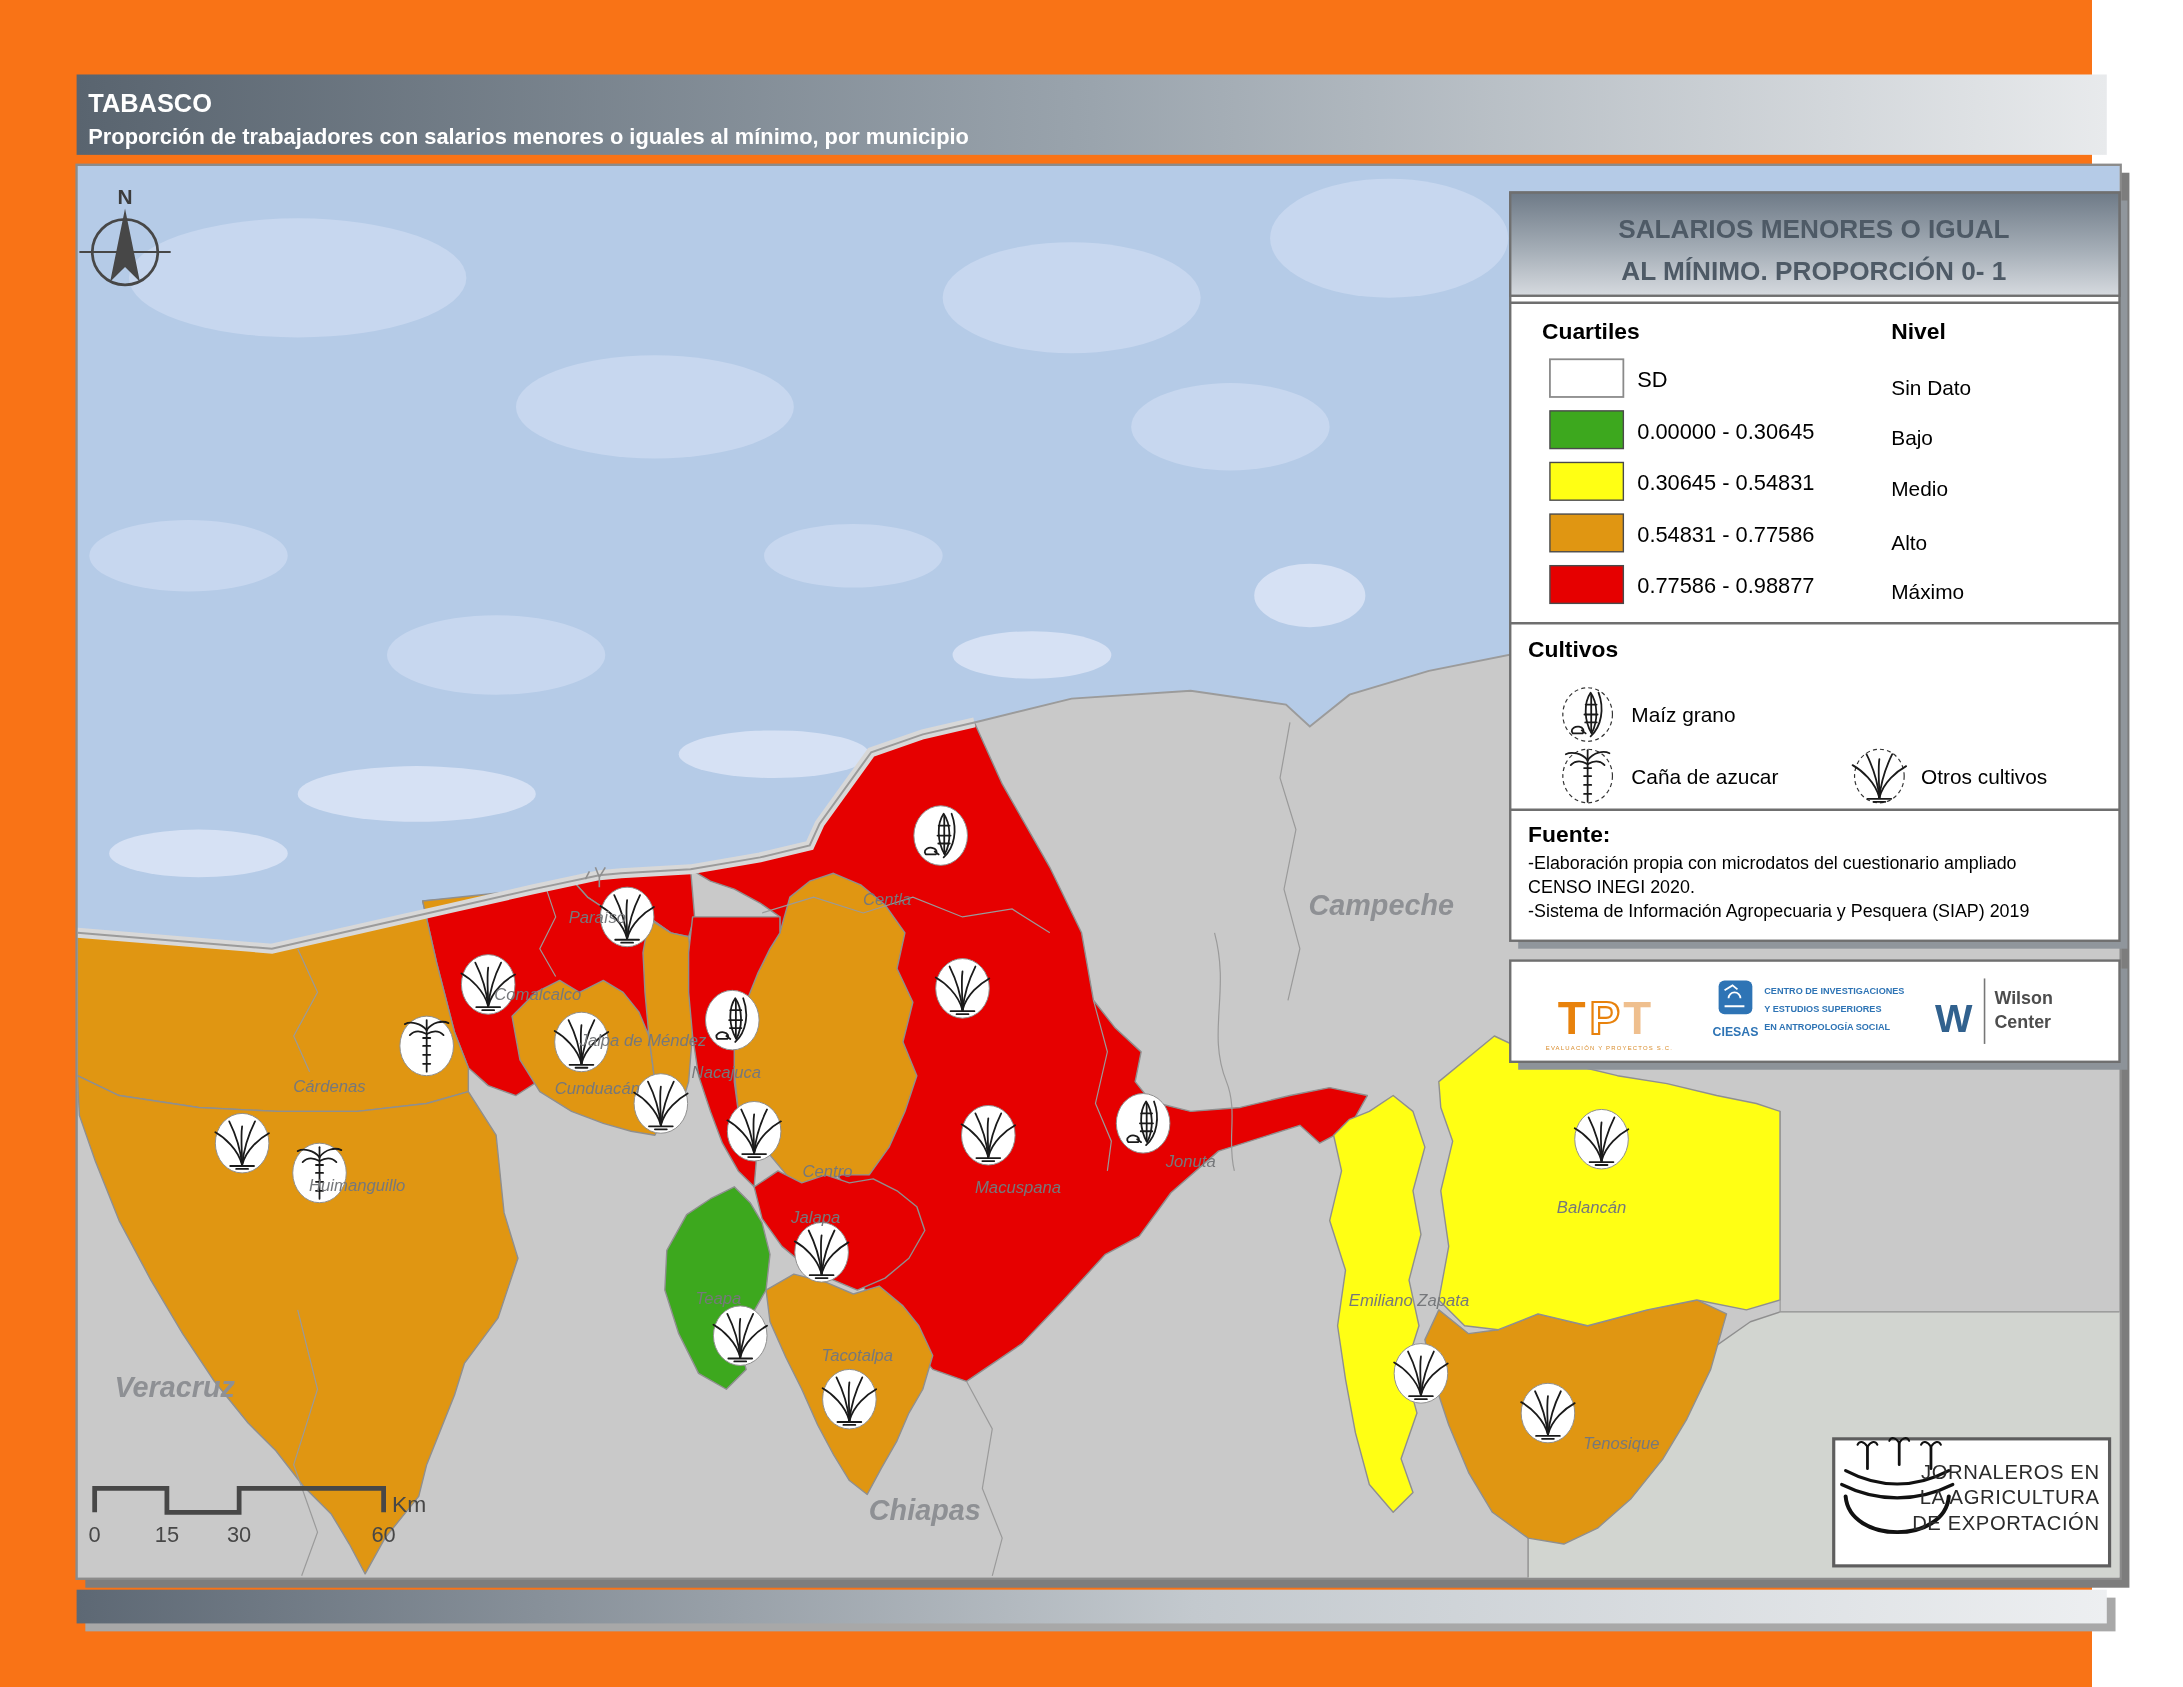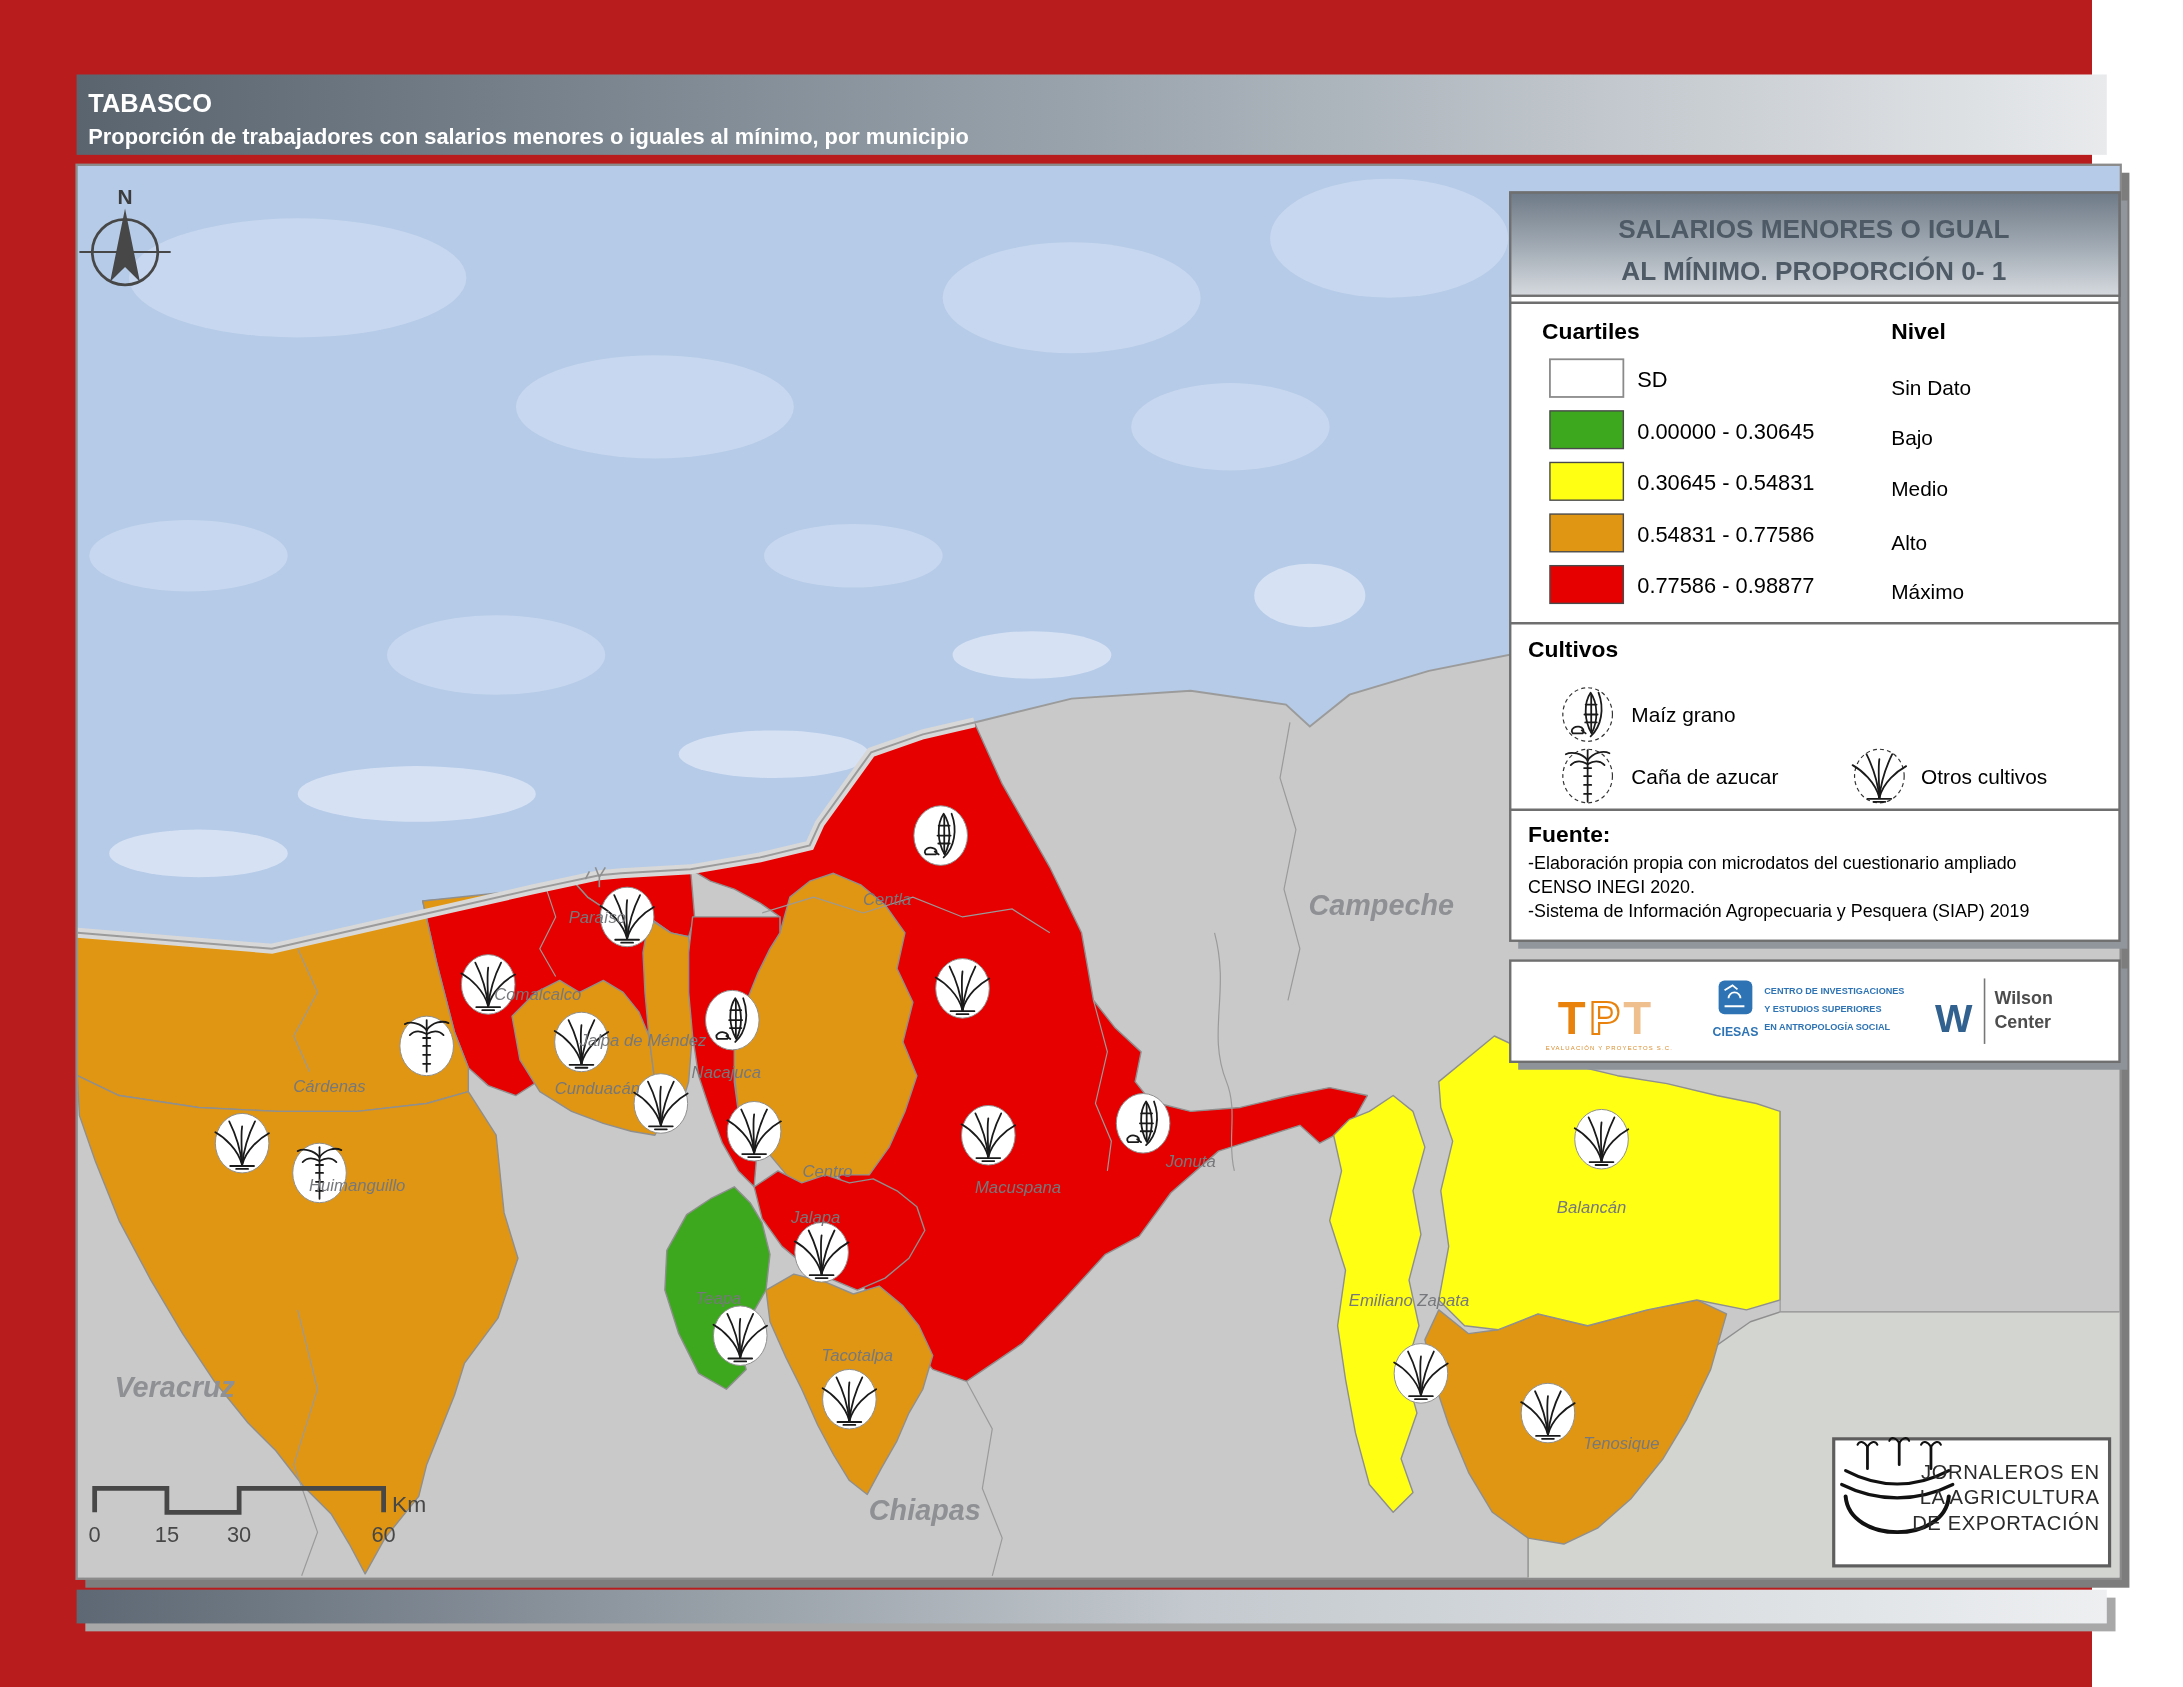--- a/index.html
+++ b/index.html
@@ -1,16 +1,16 @@
 <!DOCTYPE html>
 <html style="font-size:8px"><head>
 <meta charset="utf-8">
 <style>
   html,body{margin:0;padding:0;background:#ffffff;}
-  .page{position:relative;width:2092px;height:1687px;background:#b91c1c;}
+  .page{position:relative;width:2092px;height:1687px;background:#f97316;}
   svg{display:block;}
   text{font-family:"Liberation Sans","DejaVu Sans",sans-serif;}
   .title-txt{fill:#ffffff;font-weight:bold;}
   .muni{fill:#76787b;font-style:italic;font-size:8.4px;text-anchor:middle;}
   .state{fill:#8e9094;font-style:italic;font-weight:bold;font-size:14.5px;text-anchor:middle;}
   .lg-title{font-weight:bold;font-size:11.5px;fill:#000;}
   .lg-val{font-size:11px;fill:#000;}
   .lg-niv{font-size:10.5px;fill:#000;}
   .fuente-line{font-size:9px;fill:#000;}
   .region{stroke:#8f8f8f;stroke-width:0.7;stroke-linejoin:round;}

